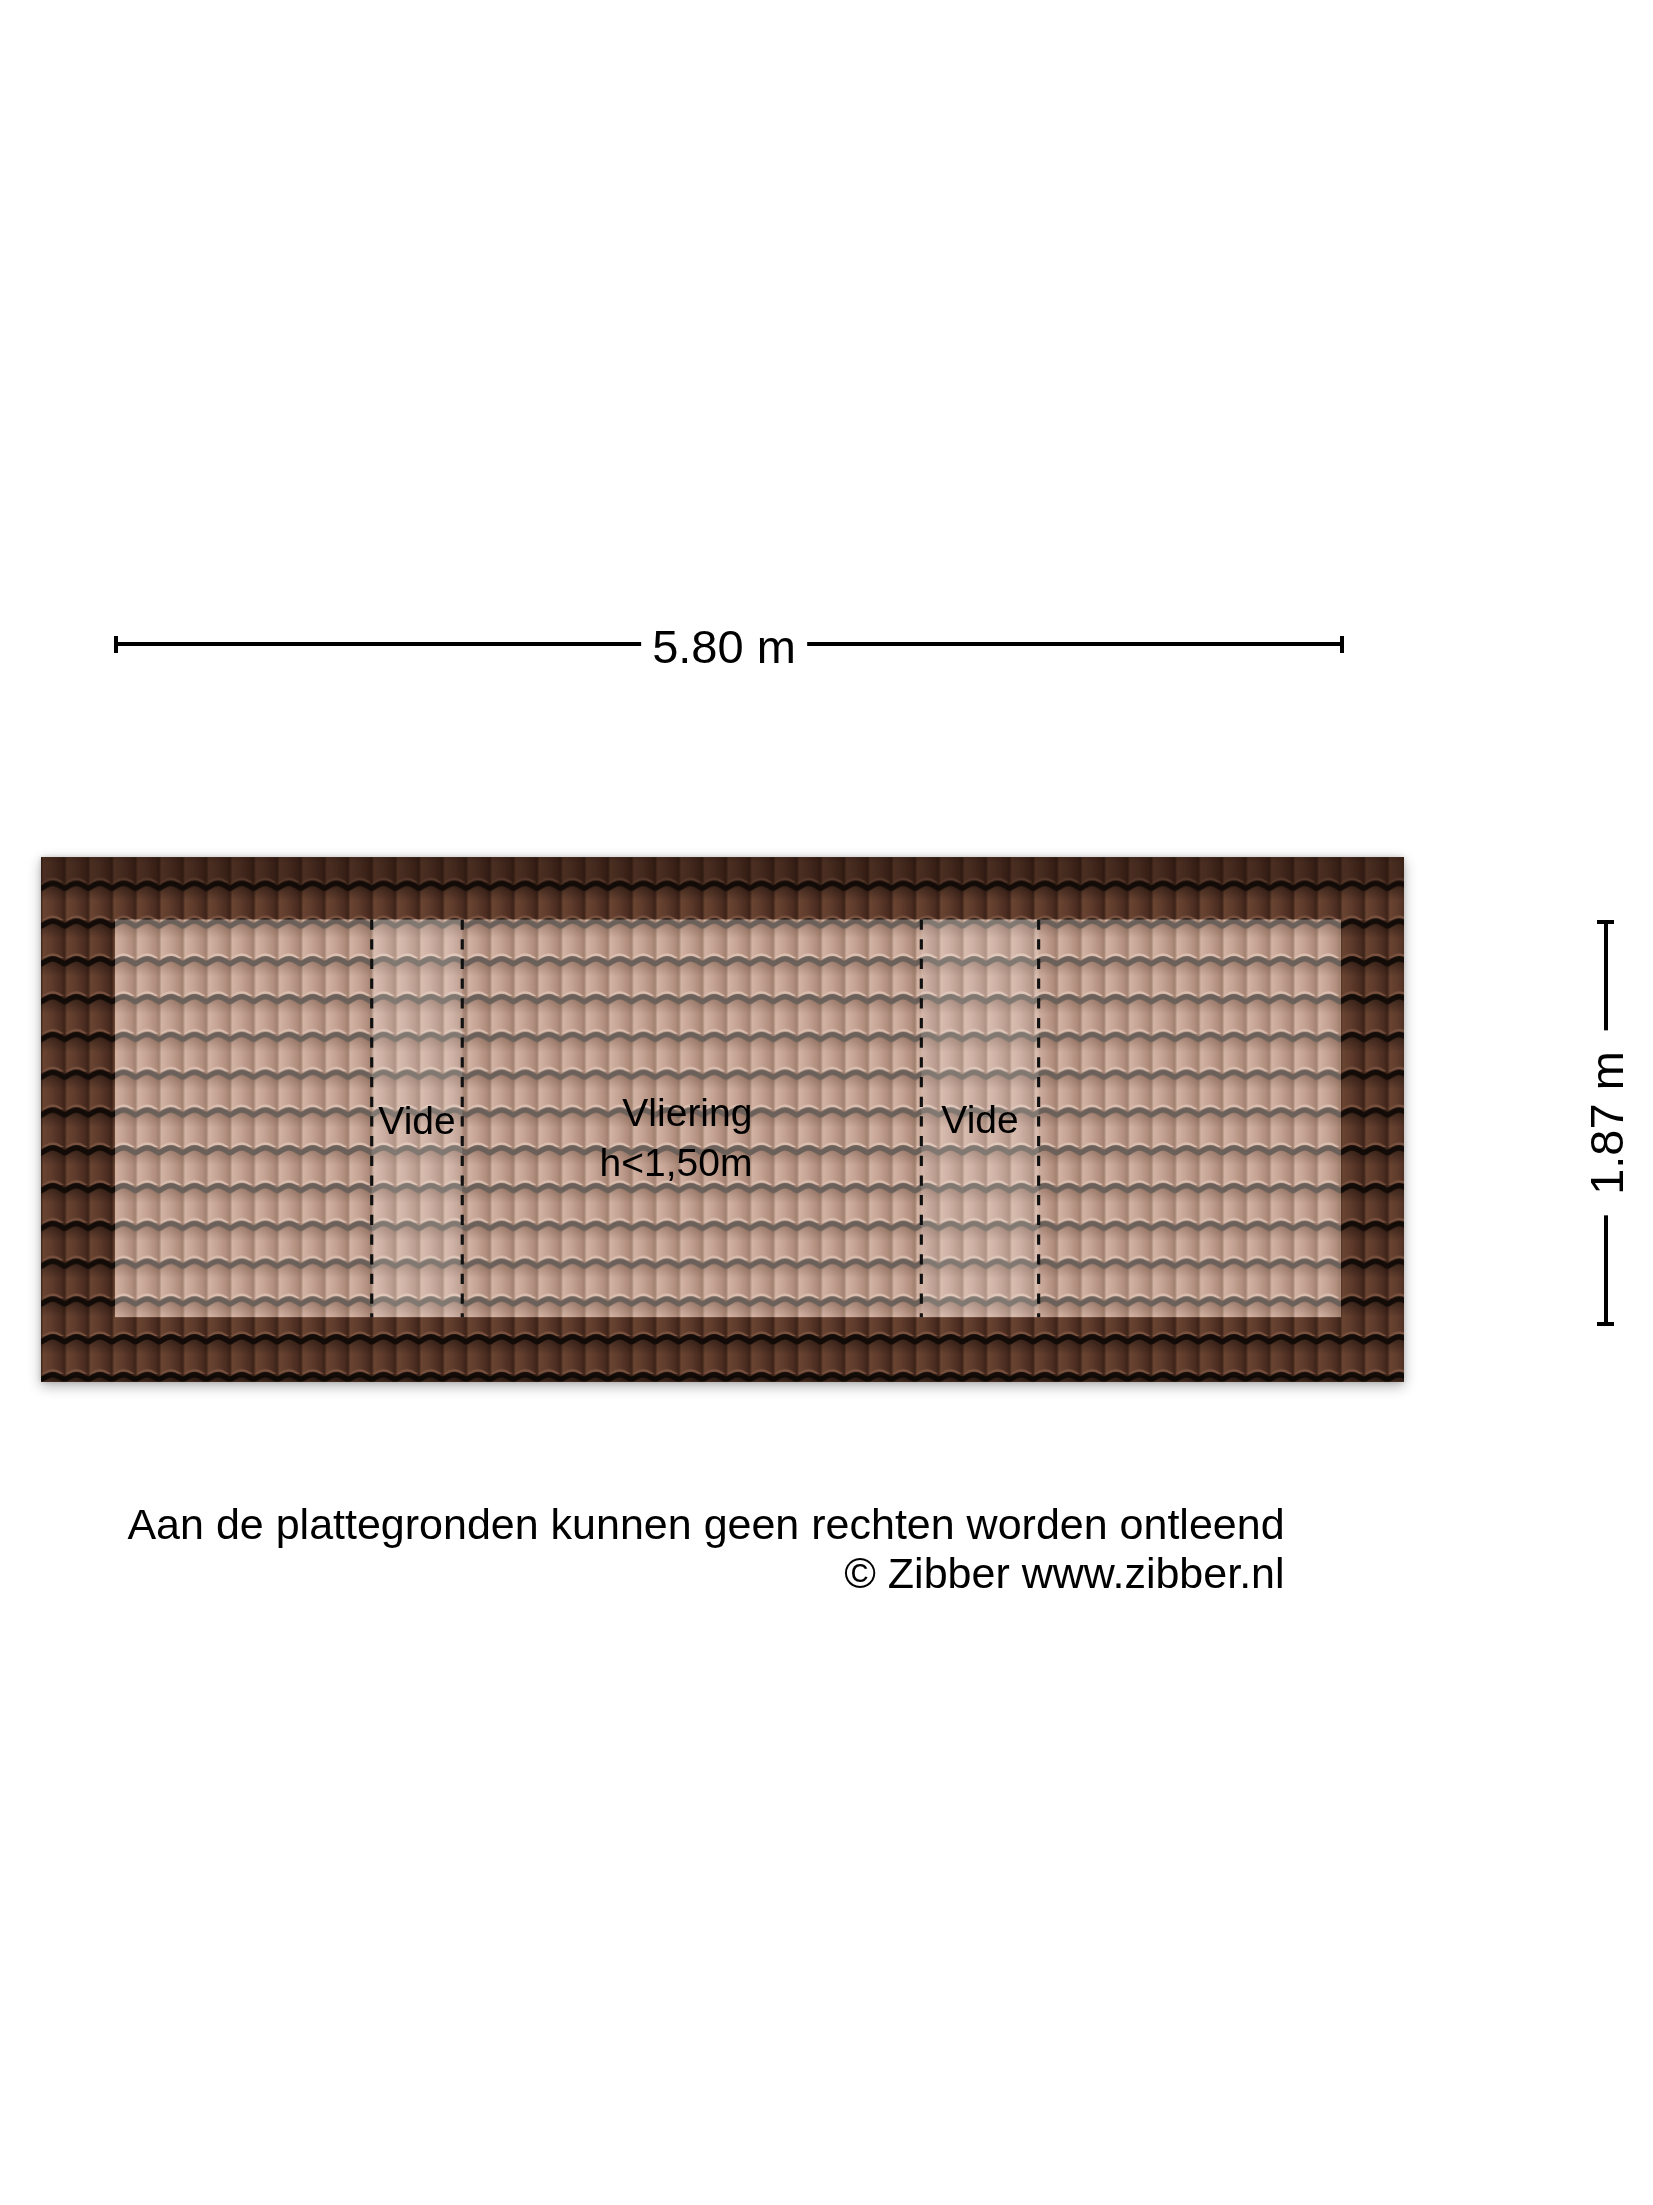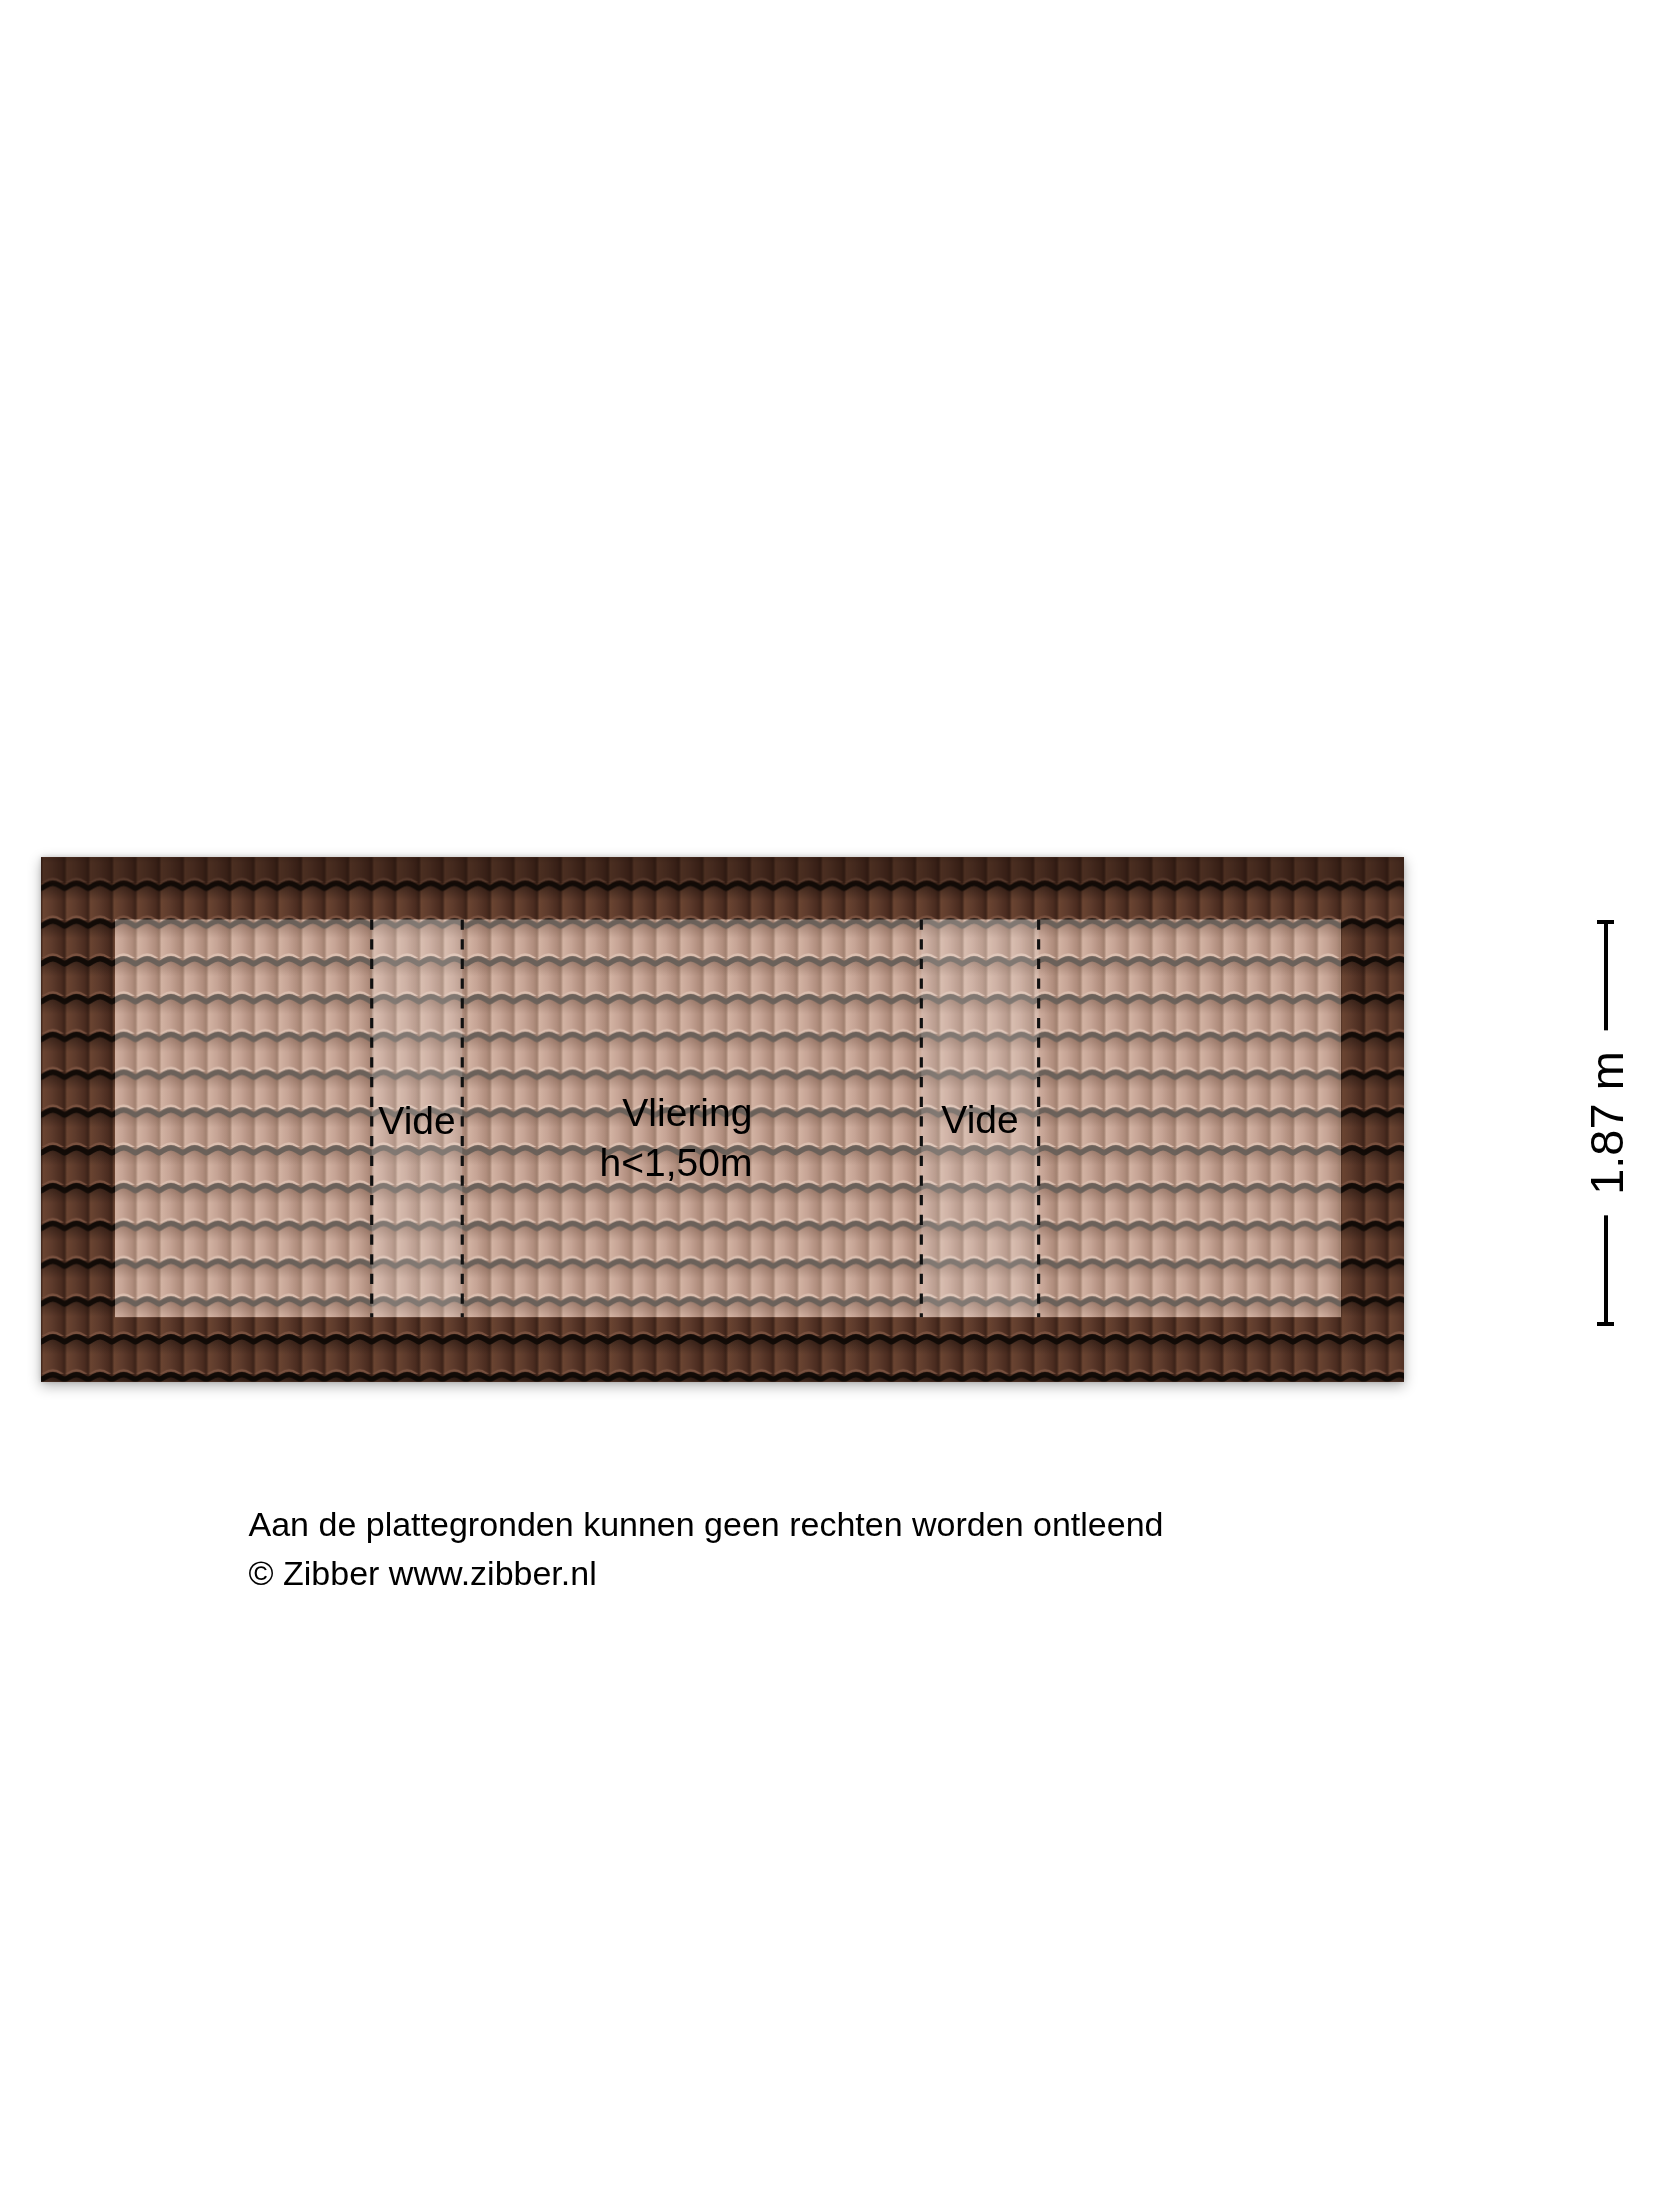--- a/index.html
+++ b/index.html
@@ -73,29 +73,35 @@
     position: absolute; left: 676px; top: 1088px;
     transform: translateX(-50%);
     font-size: 39px; line-height: 50px;
     text-align: right; white-space: nowrap;
   }
 
   
   .footer {
     position: absolute; left: 706px; top: 1500px;
     transform: translateX(-50%);
-    font-size: 34px; line-height: 49px;
-    text-align: left; white-space: nowrap;
+    font-size: 43px; line-height: 49px;
+    text-align: right; white-space: nowrap;
   }
 </style>
 </head>
 <body>
 
 <div class="page">
 
+  <div class="dim-h">
+    <div class="line"></div>
+    <div class="cap left"></div>
+    <div class="cap right"></div>
+    <div class="dim-label">5.80 m</div>
+  </div>
 
   <div class="dim-v">
     <div class="line"></div>
     <div class="cap top"></div>
     <div class="cap bottom"></div>
     <div class="dim-label">1.87 m</div>
   </div>
 
   <div class="roof">
     <svg width="1363" height="525" viewBox="0 0 1731 666" xmlns="http://www.w3.org/2000/svg">

